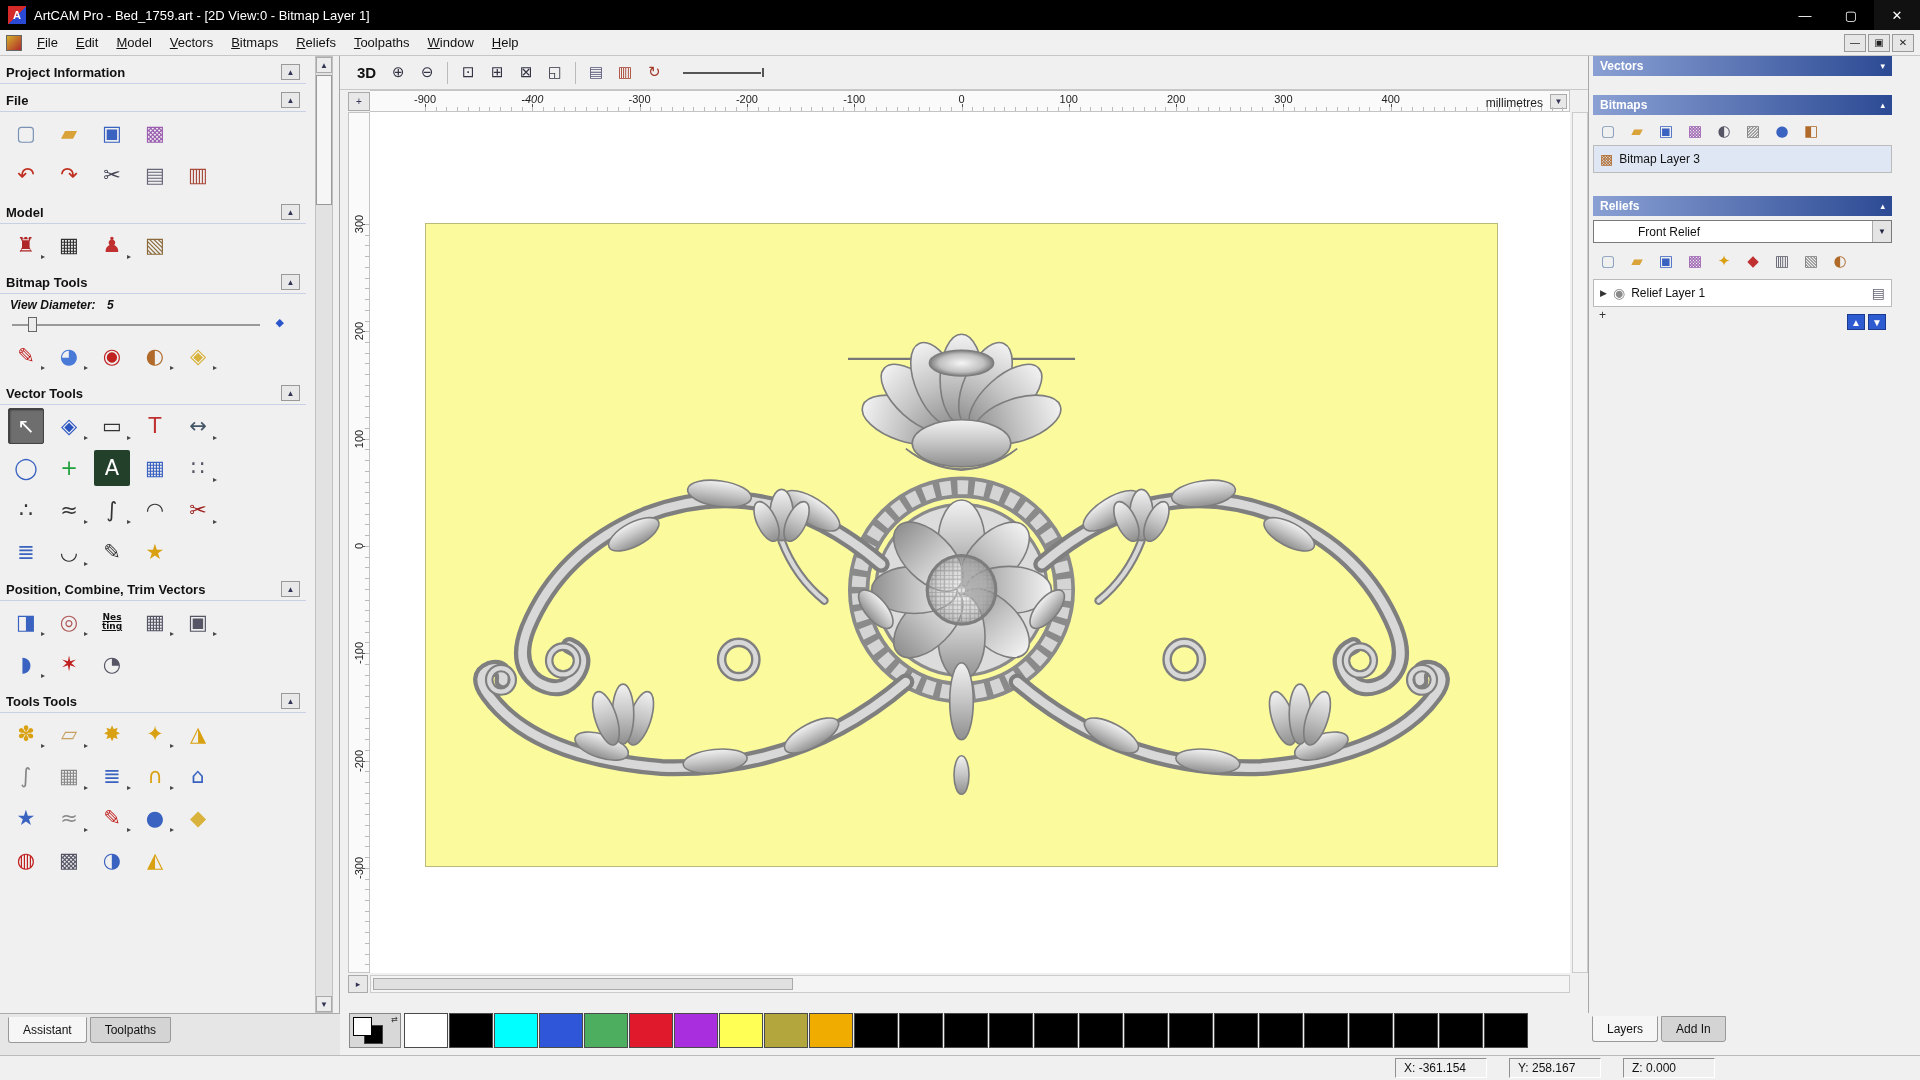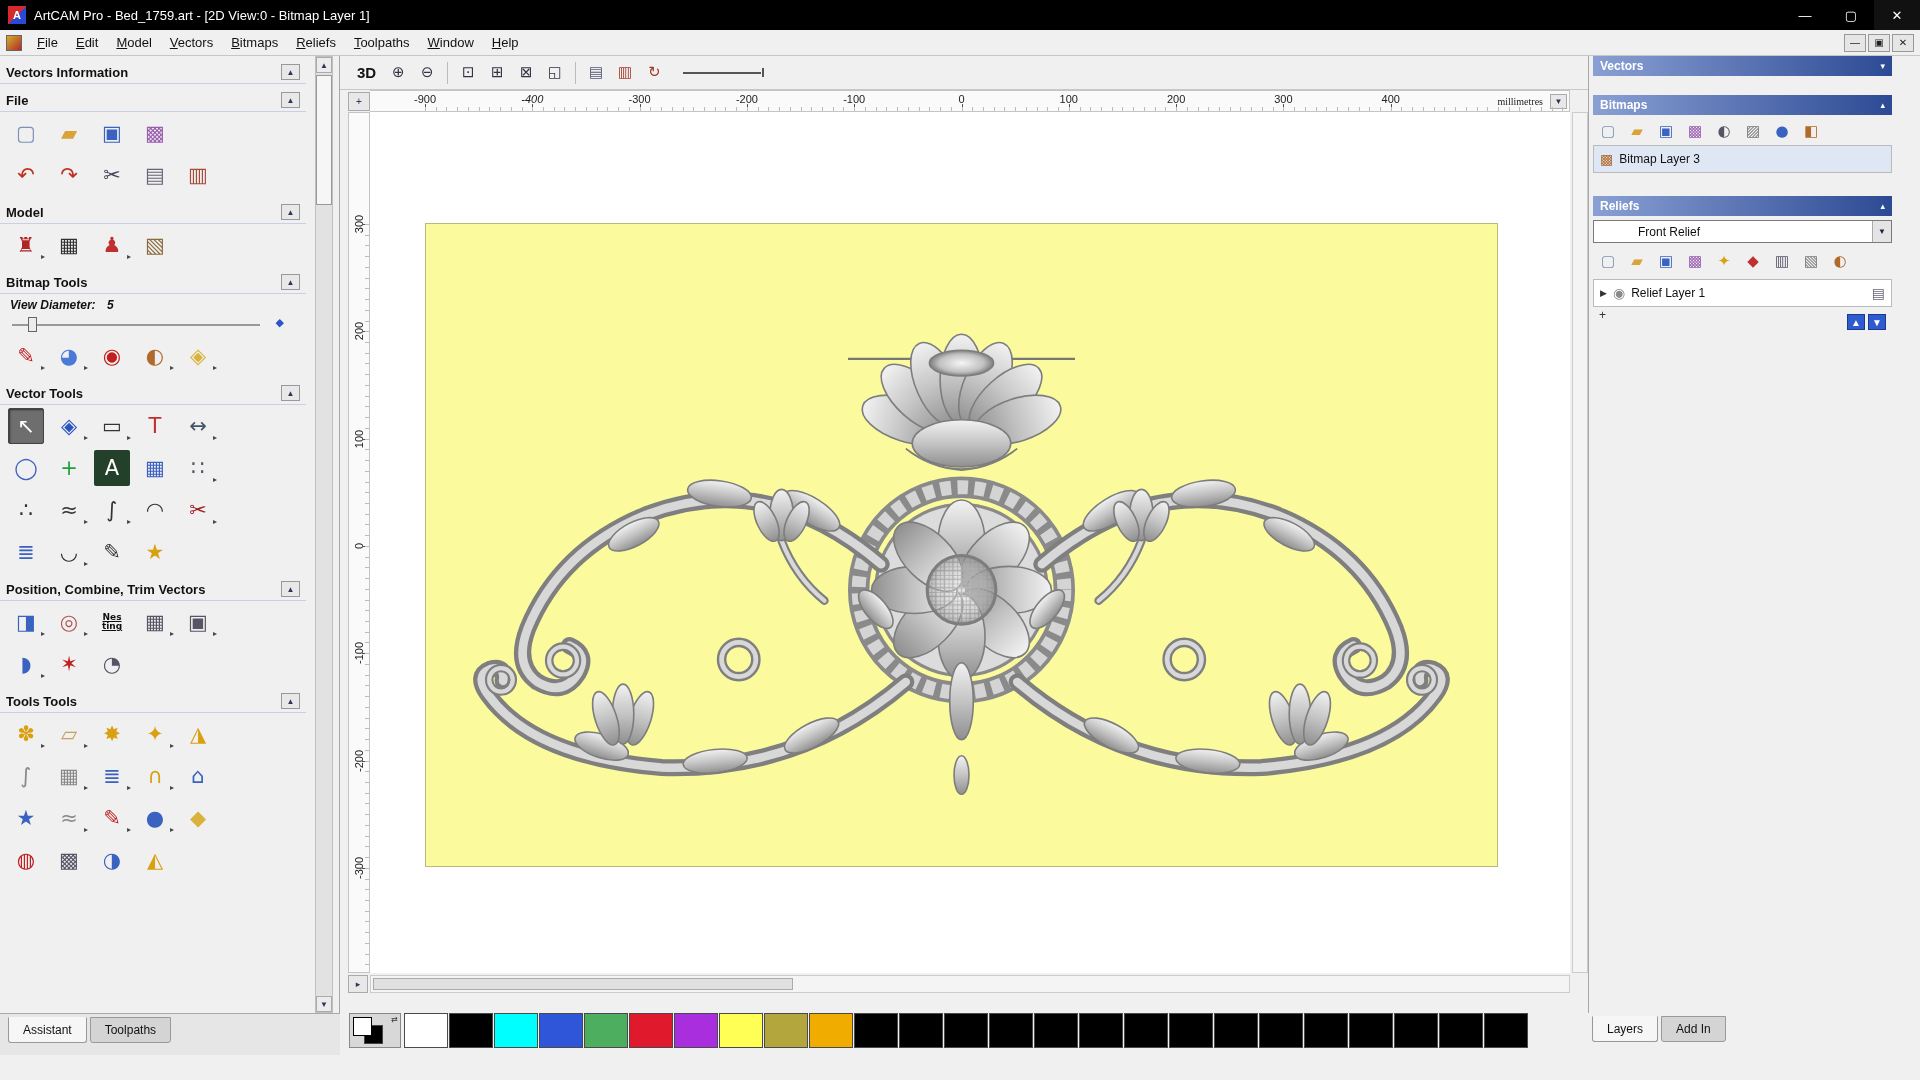--- a/index.html
+++ b/index.html
@@ -79,21 +79,21 @@
   .line-widget .cap{width:2px;height:9px;background:#555;margin-left:1px;}
 
   .corner-btn{position:absolute;left:8px;top:36px;width:22px;height:19px;border:1px solid #aaa;background:#e8e8e8;
               font-size:10px;display:flex;align-items:center;justify-content:center;color:#335;}
   .hruler{position:absolute;left:30px;top:34px;width:1200px;height:22px;background:#fafafa;
           border:1px solid #c4c4c4;border-left:none;overflow:hidden;}
   .hruler::after{content:"";position:absolute;left:55px;right:0;bottom:0;height:4px;
                  background:repeating-linear-gradient(90deg,#bbb 0 1px,transparent 1px 10.73px);}
   .htick-label{position:absolute;top:2px;transform:translateX(-50%);font-size:11px;color:#222;}
   .htick{position:absolute;bottom:0;width:1px;height:7px;background:#555;}
-  .ruler-units{position:absolute;right:26px;top:5px;font-size:10px;color:#222;font-family:Liberation Serif, serif;}
+  .ruler-units{position:absolute;right:26px;top:5px;font-size:12px;color:#222;}
   .ruler-menu-btn{position:absolute;right:2px;top:3px;width:17px;height:15px;border:1px solid #aaa;
                   background:#e8e8e8;font-size:8px;display:flex;align-items:center;justify-content:center;color:#335;}
   .vruler{position:absolute;left:8px;top:56px;width:22px;height:861px;background:#fafafa;
           border:1px solid #c4c4c4;overflow:hidden;}
   .vruler::after{content:"";position:absolute;top:111px;bottom:0;right:0;width:4px;
                  background:repeating-linear-gradient(180deg,#bbb 0 1px,transparent 1px 10.73px);}
   .vtick-label{position:absolute;left:10px;transform:translate(-50%,-50%) rotate(-90deg);
                font-size:11px;color:#222;white-space:nowrap;}
   .vtick{position:absolute;right:0;height:1px;width:7px;background:#555;}
 
@@ -179,21 +179,21 @@
       <div class="mdi-btn">—</div>
       <div class="mdi-btn">▣</div>
       <div class="mdi-btn">✕</div>
     </div>
   </div>
 
   <div class="leftpanel">
     <div class="lp-content">
 
       <div class="sec-h">
-        <span>Vectors Information</span>
+        <span>Project Information</span>
         <span class="rollup">▲</span>
       </div>
 
       <div class="sec-h">
         <span>File</span>
         <span class="rollup">▲</span>
       </div>
       <div class="icon-row">
           <div class="icon-btn">
             <span class="glyph" style="color: rgb(123, 147, 181);">▢</span>
@@ -803,14 +803,21 @@
         <div class="swatch" style="background: rgb(0, 0, 0);"></div>
         <div class="swatch" style="background: rgb(0, 0, 0);"></div>
         <div class="swatch" style="background: rgb(0, 0, 0);"></div>
         <div class="swatch" style="background: rgb(0, 0, 0);"></div>
         <div class="swatch" style="background: rgb(0, 0, 0);"></div>
         <div class="swatch" style="background: rgb(0, 0, 0);"></div>
         <div class="swatch" style="background: rgb(0, 0, 0);"></div>
       </div>
   </div>
 
+  <div class="statusbar">
+    <div class="status-cells">
+      <div class="scell">X: -361.154</div>
+      <div class="scell">Y: 258.167</div>
+      <div class="scell">Z: 0.000</div>
+    </div>
+  </div>
 
 </div>
 
 </body></html>

